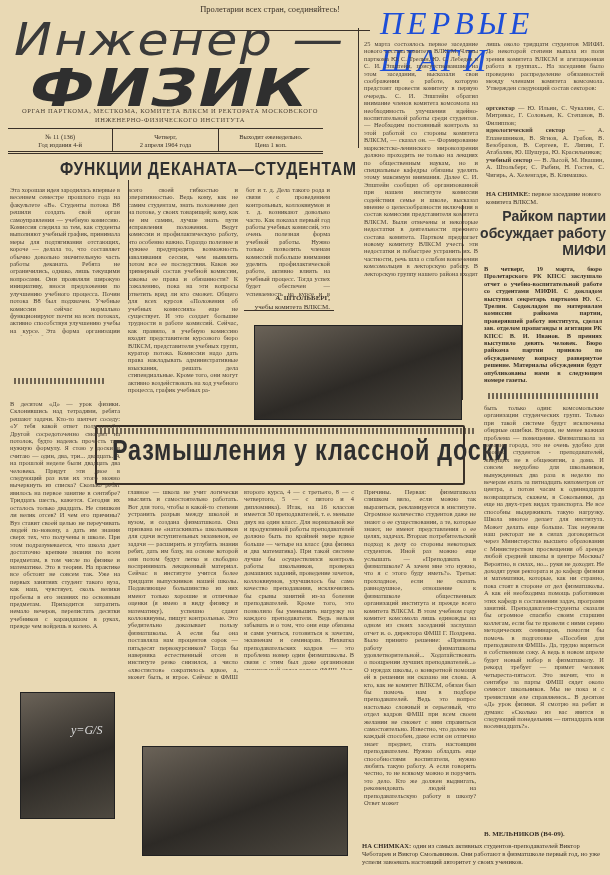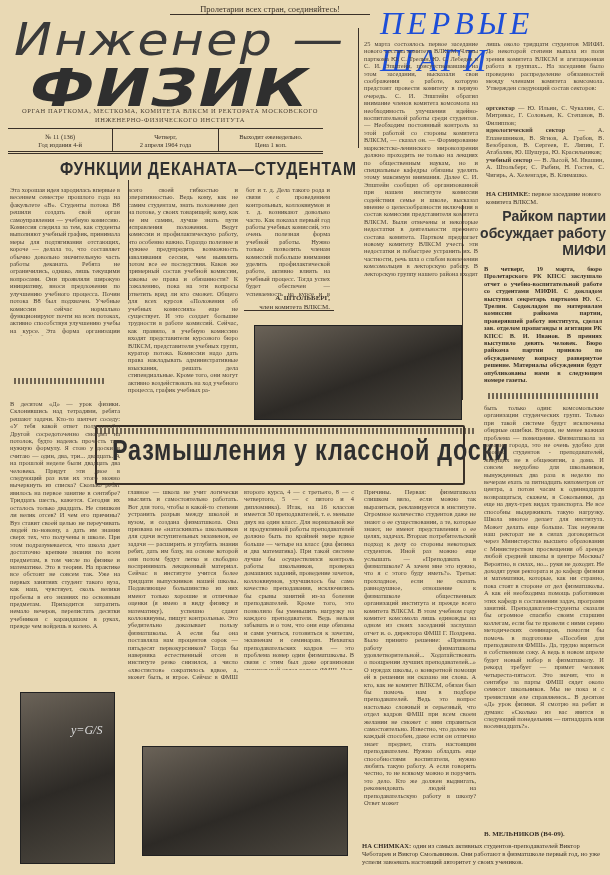--- a/index.html
+++ b/index.html
@@ -1,20 +1,20 @@
 <!DOCTYPE html>
 <html><head>
 <meta charset="utf-8">
 <style>
   *{box-sizing:border-box;margin:0;padding:0}
   html,body{width:610px;height:875px;overflow:hidden}
   body{background:#e9d9b4;color:#3a3128;font-family:"Liberation Serif",serif;position:relative}
   .abs{position:absolute}
   .txt{font-size:6.4px;line-height:7.4px;text-align:justify;color:#4a4036}
-  .motto{left:170px;top:4px;width:200px;text-align:center;font-size:8.5px;border-bottom:1px solid #3a3128;padding-bottom:0}
+  .motto{left:170px;top:4px;width:200px;text-align:center;font-size:8.5px;border-bottom:1px solid #3a3128;padding-bottom:16px}
   .logo1{left:14px;top:14px;font-family:"DejaVu Sans",sans-serif;font-size:44px;font-style:italic;letter-spacing:2px;color:#3a3a3a;font-weight:300;transform:scaleX(1.15);transform-origin:left}
   .logo2{left:30px;top:58px;font-family:"DejaVu Sans",sans-serif;font-size:52px;font-weight:900;letter-spacing:1px;color:#2f2f2f;font-style:italic;transform:scaleX(1.25);transform-origin:left}
   .organ{left:10px;top:106px;width:320px;text-align:center;font-size:6.5px;letter-spacing:.6px;line-height:9px;color:#4a4036}
   .infobar{left:8px;top:128px;width:315px;height:26px;border-top:1px solid #3a3128;border-bottom:3px double #3a3128;display:flex;font-size:6.5px;line-height:8px;text-align:center}
   .infobar div{flex:1;padding-top:4px}
   .infobar div+div{border-left:1px solid #3a3128}
   .h1{left:60px;top:158px;font-family:"Liberation Sans",sans-serif;font-size:19px;font-weight:bold;color:#2f2f2f;transform:scaleX(.82);transform-origin:left;letter-spacing:1px}
   .h2{left:235px;top:5px;font-size:32px;font-style:italic;letter-spacing:4px;color:#1d4ed8}
   .vrule{width:1px;background:#3a3128}
   .hrule{height:1px;background:#3a3128}
@@ -48,21 +48,21 @@
     <span>Цена 1 коп.</span>
   </div>
 </div>
 
 <div class="abs h1">ФУНКЦИИ ДЕКАНАТА—СТУДЕНТАМ</div>
 <div class="abs txt" style="left:10px;top:186px;width:110px;height:150px;overflow:hidden">Эта хорошая идея зародилась впервые в весеннем семестре прошлого года на факультете «В». Студенты потока В8 решили создать свой орган самоуправления — учебную комиссию. Комиссия следила за тем, как студенты выполняют учебный график, принимала меры для подтягивания отстающих, короче — делала то, что составляет обычно довольно значительную часть работы деканата. Ребята не ограничились, однако, лишь текущими вопросами. Они проявляли широкую инициативу, внося предложения по улучшению учебного процесса. Почин потока В8 был подхвачен. Учебные комиссии сейчас нормально функционируют почти на всех потоках, активно способствуя улучшению учебы на курсе. Эта форма организации учебной работы привлекает прежде</div>
 <div class="abs txt" style="left:128px;top:186px;width:110px;height:240px;overflow:hidden">всего своей гибкостью и оперативностью. Ведь кому, как не самим студентам, знать положение дел на потоке, у своих товарищей; кому, как не им самим, лучше знать пути исправления положения. Ведут комиссии и профилактическую работу, что особенно важно. Гораздо полезнее и нужнее предупредить возможность заваливания сессии, чем выявлять потом все ее последствия. Каков же примерный состав учебной комиссии, каковы ее права и обязанности? К сожалению, пока на эти вопросы ответить вряд ли кто сможет. Общего для всех курсов «Положения об учебных комиссиях» еще не существует. И это создает большие трудности в работе комиссий. Сейчас, как правило, в учебную комиссию входят представители курсового бюро ВЛКСМ, представители учебных групп, куратор потока. Комиссии надо дать права накладывать административные взыскания, решать дела стипендиальные. Кроме того, они могут активно воздействовать на ход учебного процесса, график учебных ра-</div>
 <div class="abs txt" style="left:246px;top:186px;width:84px;height:110px;overflow:hidden">бот и т. д. Дела такого рода и связи с проведением контрольных, коллоквиумов и т. д. возникают довольно часто. Как показал первый год работы учебных комиссий, это очень полезная форма учебной работы. Нужно только позволить членам комиссий побольше внимания уделить профилактической работе, активно влиять на учебный процесс. Тогда успех будет обеспечен — успеваемость на курсе и в институте резко улучшится.</div>
 <div class="abs sig" style="left:230px;top:294px;width:100px">
   <div>А. ШТОЛЬБЕРГ,</div>
-  <div style="font-weight:normal">член комитета ВЛКСМ.</div>
+  <div style="font-weight:normal">учебы комитета ВЛКСМ.</div>
 </div>
 <div class="abs" style="left:128px;top:180px;width:1px;height:120px;background:#3a3128"></div>
 <div class="abs hrule" style="left:244px;top:310px;width:90px"></div>
 <div class="abs wave" style="left:14px;top:378px;width:92px"></div>
 
 <div class="abs vrule" style="left:358px;top:28px;height:120px"></div>
 <div class="abs h2" style="left:380px">ПЕРВЫЕ ШАГИ</div>
 <div class="abs txt" style="left:364px;top:40px;width:114px;height:372px;overflow:hidden;top:40px">25 марта состоялось первое заседание нового состава комитета ВЛКСМ. Члены парткома Ю. С. Трелин, Ю. С. Лебедев и С. И. Эпштейн, присутствовавшие на этом заседании, высказали свои соображения о работе, которую предстоит провести комитету в первую очередь. С. И. Эпштейн обратил внимание членов комитета комсомола на необходимость улучшения идейно-воспитательной работы среди студентов. — Необходим постоянный контроль за этой работой со стороны комитета ВЛКСМ, — сказал он. — Формирование марксистско-ленинского мировоззрения должно проходить не только на лекциях по общественным наукам, но и специальные кафедры обязаны уделять этому максимум внимания. Далее С. И. Эпштейн сообщил об организованной при нашем институте комиссии содействия семье и школе, высказал мнение о целесообразности включения в состав комиссии представителя комитета ВЛКСМ. Были отмечены и некоторые недостатки в деятельности прежнего состава комитета. Партком предлагает новому комитету ВЛКСМ учесть эти недостатки и побыстрее устранить их. В частности, речь шла о слабом вовлечении комсомольцев в лекторскую работу. В лекторскую группу нашего района входят</div>
 <div class="abs txt" style="left:486px;top:40px;width:118px;height:64px;overflow:hidden">лишь около тридцати студентов МИФИ. До некоторой степени выпала из поля зрения комитета ВЛКСМ и агитационная работа в группах... На заседании было проведено распределение обязанностей между членами комитета комсомола. Утвержден следующий состав секторов:</div>
 <div class="abs txt" style="left:486px;top:104px;width:118px">
@@ -88,21 +88,21 @@
 <div class="abs txt" style="left:10px;top:400px;width:110px;height:290px;overflow:hidden;top:400px">В десятом «Д» — урок физики. Склонившись над тетрадями, ребята решают задачи. Кто-то шепчет соседу: «У тебя какой ответ получился?». Другой сосредоточенно смотрит на потолок, будто надеясь прочесть там нужную формулу. Я стою у доски и считаю — один, два, три... двадцать. А на прошлой неделе были двадцать два человека. Придут эти двое в следующий раз или их этого можно вычеркнуть из списка? Сколько ребят явилось на первое занятие в сентябре? Тридцать шесть, кажется. Сегодня их осталось только двадцать. Не слишком ли велик отсев? И чем его причины? Вуз ставит своей целью не переучивать людей по-новому, а дать им знания сверх тех, что получены в школе. При этом подразумевается, что школа дает достаточно крепкие знания по всем предметам, в том числе по физике и математике. Это в теории. На практике все обстоит не совсем так. Уже на первых занятиях студент такого вуза, как наш, чувствует, сколь велики пробелы в его знаниях по основным предметам. Приходится затратить немало вечеров, перелистать десятки учебников с карандашом в руках, прежде чем войдешь в колею. А</div>
 <div class="abs txt" style="left:128px;top:488px;width:110px;height:192px;overflow:hidden">главное — школа не учит логически мыслить и самостоятельно работать. Вот для того, чтобы в какой-то степени устранить разрыв между школой и вузом, и создана физматшкола. Она призвана не «натаскивать» школьников для сдачи вступительных экзаменов, ее задачи — расширить и углубить знания ребят, дать им базу, на основе которой они потом будут легко и свободно воспринимать лекционный материал. Сейчас в институте учится более тридцати выпускников нашей школы. Подавляющее большинство из них имеют только хорошие и отличные оценки (я имею в виду физику и математику), успешно сдают коллоквиумы, пишут контрольные. Это убедительно доказывает пользу физматшколы. А если бы она поставляла нам процентов сорок — пятьдесят первокурсников? Тогда бы наверняка естественный отсев в институте резко снизился, а число «хвостистов» сократилось вдвое, а, может быть, и втрое. Сейчас в ФМШ учатся 250 человек. Имеются 9 десятых и 7 одиннадцатых классов. Преподают в школе 30 студентов (8 — со</div>
 <div class="abs txt" style="left:244px;top:488px;width:110px;height:182px;overflow:hidden">второго курса, 4 — с третьего, 8 — с четвертого, 5 — с пятого и 4 дипломника). Итак, на 16 классов имеется 30 преподавателей, т. е. меньше двух на один класс. Для нормальной же и продуктивной работы преподавателей должно быть по крайней мере вдвое больше — четыре на класс (два физика и два математика). При такой системе лучше бы осуществлялся контроль работы школьников, проверка домашних заданий, проведение зачетов, коллоквиумов, улучшилось бы само качество преподавания, исключились бы срывы занятий из-за болезни преподавателей. Кроме того, это позволило бы уменьшить нагрузку на каждого преподавателя. Ведь нельзя забывать и о том, что они еще обязаны и сами учиться, готовиться к зачетам, экзаменам и семинарам. Нехватка преподавательских кадров — это проблема номер один физматшколы. В связи с этим был даже организован специальный отдел кадров ФМШ. Цель его — «добывать» и готовить преподавательский состав для школы. Однако пока эта проблема решается очень туго.</div>
 <div class="abs txt" style="left:364px;top:488px;width:112px;height:355px;overflow:hidden">Причины. Первая: физматшкола слишком вяло, если можно так выразиться, рекламируется в институте. Огромное количество студентов даже не знают о ее существовании, а те, которые знают, не имеют представления о ее целях, задачах. Вторая: потребительский подход к делу со стороны некоторых студентов. Иной раз можно еще услышать — «Преподавать в физматшколе? А зачем мне это нужно, что я с этого буду иметь?». Третья: прохладное, если не сказать равнодушное, отношение к физматшколе общественных организаций института и прежде всего комитета ВЛКСМ. В этом учебном году комитет комсомола лишь единожды на одном из своих заседаний заслушал отчет и. о. директора ФМШ Г. Поздрева. Было принято решение: «Признать работу физматшколы удовлетворительной... Ходатайствовать о поощрении лучших преподавателей...» О нуждах школы, о конкретной помощи ей в решении ни сказано ни слова. А кто, как не комитет ВЛКСМ, обязан был бы помочь нам в подборе преподавателей. Ведь это вопрос настолько сложный и серьезный, что отдел кадров ФМШ при всем своем желании не сможет с ним справиться самостоятельно. Известно, что далеко не каждый способен, даже если он отлично знает предмет, стать настоящим преподавателем. Нужно обладать еще способностями воспитателя, нужно любить такую работу. А если говорить честно, то не всякому можно и поручить это дело. Кто же должен выдвигать, рекомендовать людей на преподавательскую работу в школу? Ответ может</div>
 <div class="abs txt" style="left:484px;top:404px;width:120px;height:418px;overflow:hidden">быть только один: комсомольские организации студенческих групп. Только при такой системе будут исключены обидные ошибки. Вторая, не менее важная проблема — помещение. Физматшкола за окраине города, это не очень удобно для многих студентов - преподавателей, живущих не в общежитии, а дома. И совсем неудобно для школьников, вынужденных два раза в неделю по вечерам ехать за пятнадцать километров от центра, а потом часам к одиннадцати возвращаться, скажем, в Сокольники, да еще на двух-трех видах транспорта. Не все способны выдерживать такую нагрузку. Школа многое делает для института. Может делать еще больше. Так неужели наш ректорат не в силах договориться через Министерство высшего образования с Министерством просвещения об аренде любой средней школы в центре Москвы? Вероятно, в силах, но... руки не доходят. Не доходят руки ректората и до кафедр физики и математики, которые, как ни странно, пока стоят в стороне от дел физматшколы. А как ей необходима помощь работников этих кафедр в составлении задач, программ занятий. Преподаватели-студенты сказали бы огромное спасибо своим старшим коллегам, если бы те провели с ними серию методических семинаров, помогли бы помочь в подготовке «Пособия для преподавателя ФМШ». Да, трудно вариться в собственном соку. А ведь в новом апреле будет новый набор в физматшколу. И рекорд требует — примет человек четыреста-пятьсот. Это значит, что в сентябре за парты ФМШ сядет около семисот школьников. Мы не пока и с тремястами еле справляемся... В десятом «Д» урок физики. Я смотрю на ребят и думаю: «Сколько из вас явится в следующий понедельник — пятнадцать или восемнадцать?».</div>
 <div class="abs sig" style="left:484px;top:830px;width:120px;text-align:left">
   <span>В. МЕЛЬНИКОВ</span>
   <span>(В4-09).</span>
 </div>
 
-<div class="abs photo" style="left:20px;top:692px;width:95px;height:172px">
+<div class="abs photo" style="left:20px;top:692px;width:95px;height:127px">
   <div style="position:absolute;left:50px;top:30px;color:#ddd;font-size:12px;font-style:italic">y=G/S</div>
 </div>
 <div class="abs photo" style="left:142px;top:746px;width:206px;height:110px"></div>
 
 <div class="abs caption" style="left:362px;top:842px;width:244px">
   <b>НА СНИМКАХ:</b>
   <span>один из самых активных студентов-преподавателей Виктор Чеботарев и Виктор Смольяников. Они работают в физматшколе первый год, но уже успели завоевать настоящий авторитет у своих учеников.</span>
 </div>
 
 </body></html>

